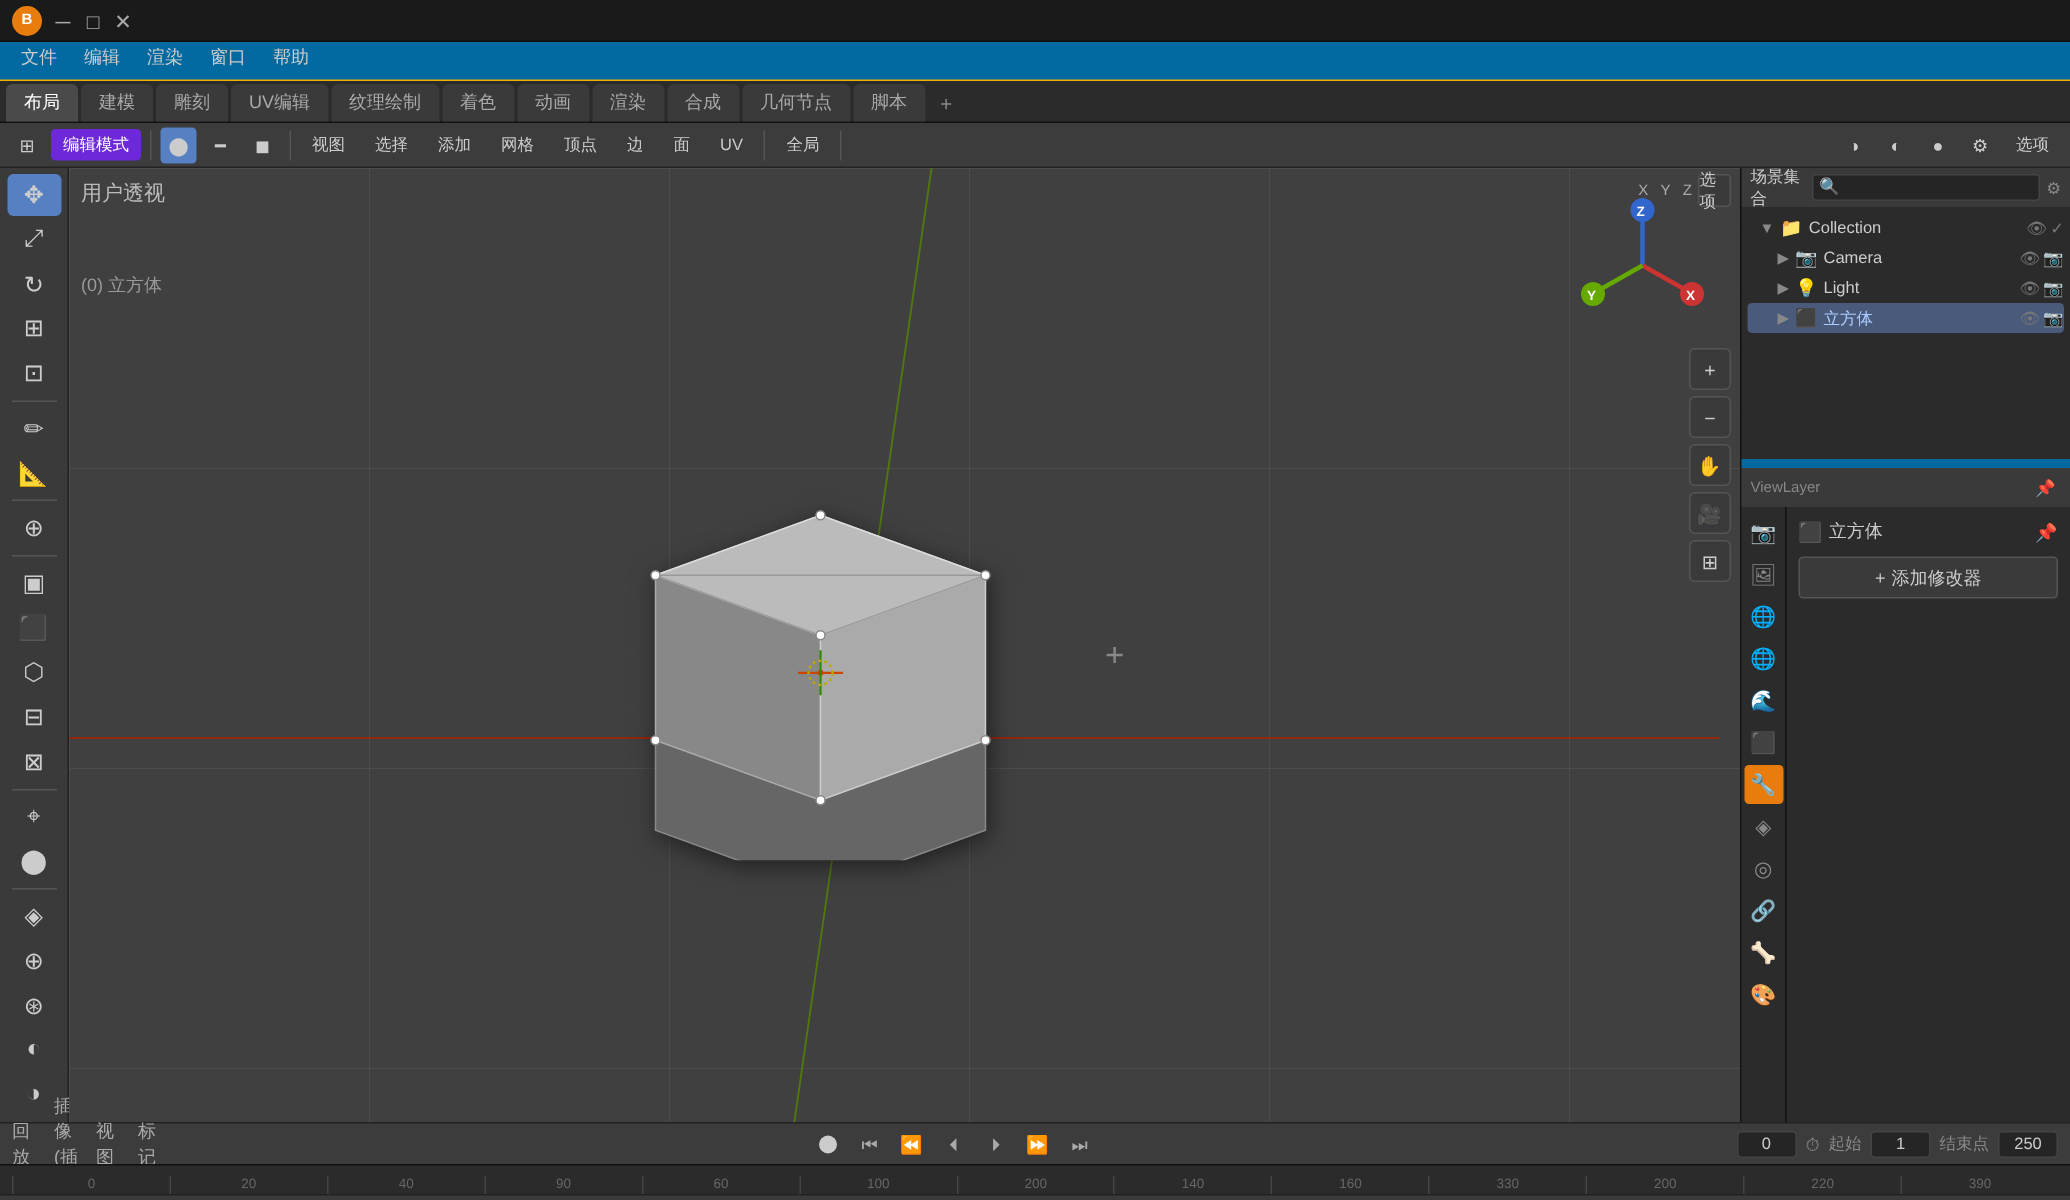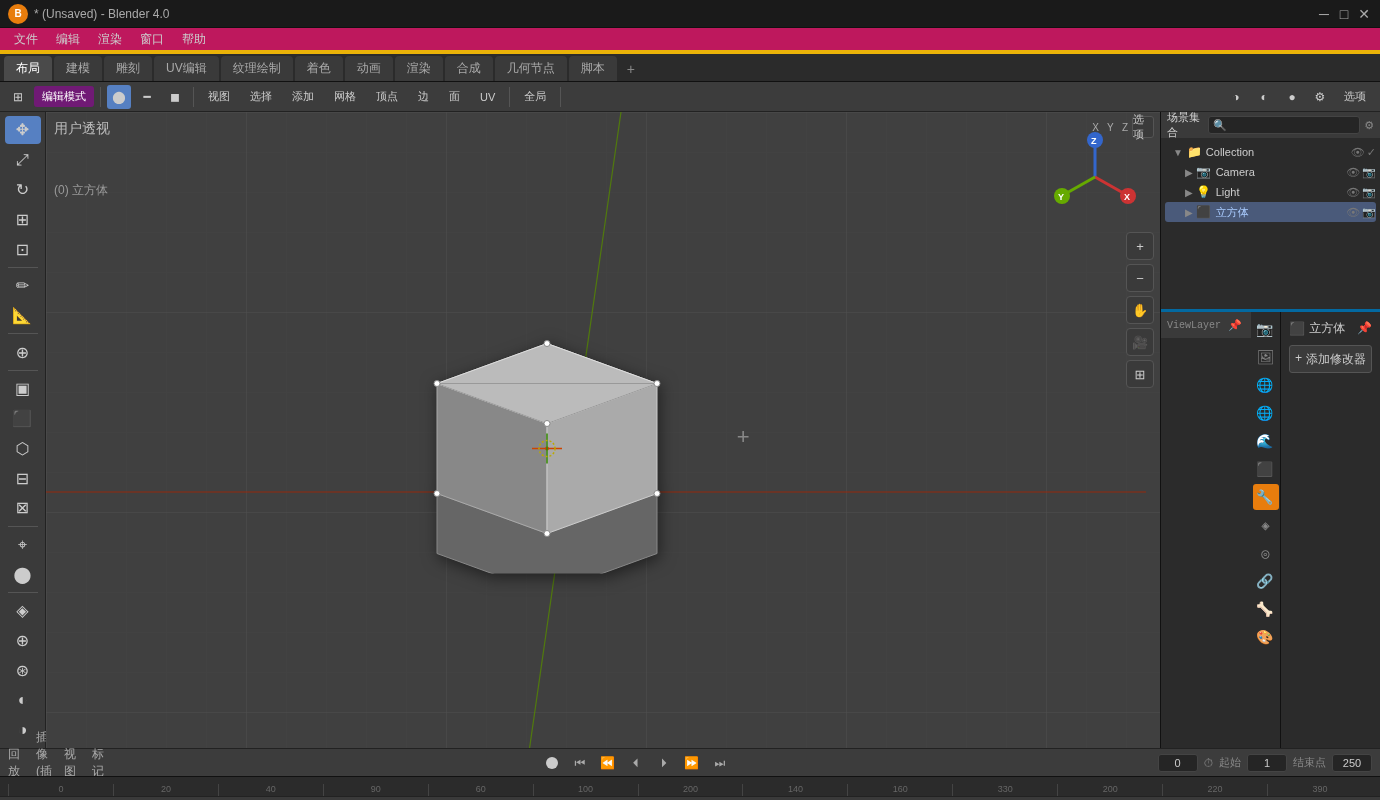--- a/index.html
+++ b/index.html
@@ -41,26 +41,26 @@
     }
     #titlebar .win-btn {
       width: 16px; height: 16px;
       display: flex; align-items: center; justify-content: center;
       color: #aaa; cursor: pointer; font-size: 14px;
     }
 
     
     #menubar {
       height: 26px;
-      background: #be185d;
-      display: flex;
-      align-items: center;
+      background: #0369a1;
+      display: flex;
+      align-items: flex-start;
       padding: 0 6px;
       gap: 2px;
-      border-bottom: 4px solid #eab308;
+      border-bottom: 1px solid #eab308;
     }
     .menu-item {
       padding: 2px 8px;
       border-radius: 3px;
       cursor: pointer;
       font-size: 12px;
       color: #ccc;
     }
 
     
@@ -103,21 +103,21 @@
       border-bottom: 1px solid #222;
     }
     .vt-btn {
       padding: 3px 8px;
       border-radius: 3px;
       cursor: pointer;
       color: #ccc;
       font-size: 11px;
       background: transparent;
     }
-    .vt-btn.active { background: #701a75; color: #fff; }
+    .vt-btn.active { background: #6d28d9; color: #fff; }
     .vt-sep {
       width: 1px; height: 20px;
       background: #555;
       margin: 0 2px;
     }
     .vt-icon-btn {
       width: 24px; height: 24px;
       border-radius: 3px;
       display: flex; align-items: center; justify-content: center;
       cursor: pointer; color: #ccc; font-size: 12px;
@@ -216,21 +216,21 @@
     #right-panel {
       width: 220px;
       background: #2b2b2b;
       border-left: 1px solid #111;
       display: flex;
       flex-direction: column;
     }
 
     #outliner {
       height: 200px;
-      border-bottom: 3px solid #0369a1;
+      border-bottom: 6px solid #0369a1;
       overflow: hidden;
     }
 
     .panel-header {
       height: 26px;
       background: #3a3a3a;
       display: flex;
       align-items: center;
       padding: 0 6px;
       gap: 4px;
@@ -380,36 +380,34 @@
 
     
     .cube-svg {
       filter: drop-shadow(2px 4px 8px rgba(0,0,0,0.5));
     }
 
     
     #props-container {
       flex: 1;
       display: flex;
-      flex-direction: row;
-      font-family: Liberation Mono, monospace;
+      flex-direction: column;
     }
     .props-row {
       display: flex;
       flex: 1;
     }
   </style>
 </head>
 <body>
 
 <div id="titlebar">
   <div class="title-icon">
     <span>B</span>
   </div>
-  <span class="title-text">* (Unsaved) - Blender 4.0</span>
   <div class="win-controls">
     <div class="win-btn">─</div>
     <div class="win-btn">□</div>
     <div class="win-btn">✕</div>
   </div>
 </div>
 
 <div id="menubar">
   <div class="menu-item">文件</div>
   <div class="menu-item">编辑</div>

